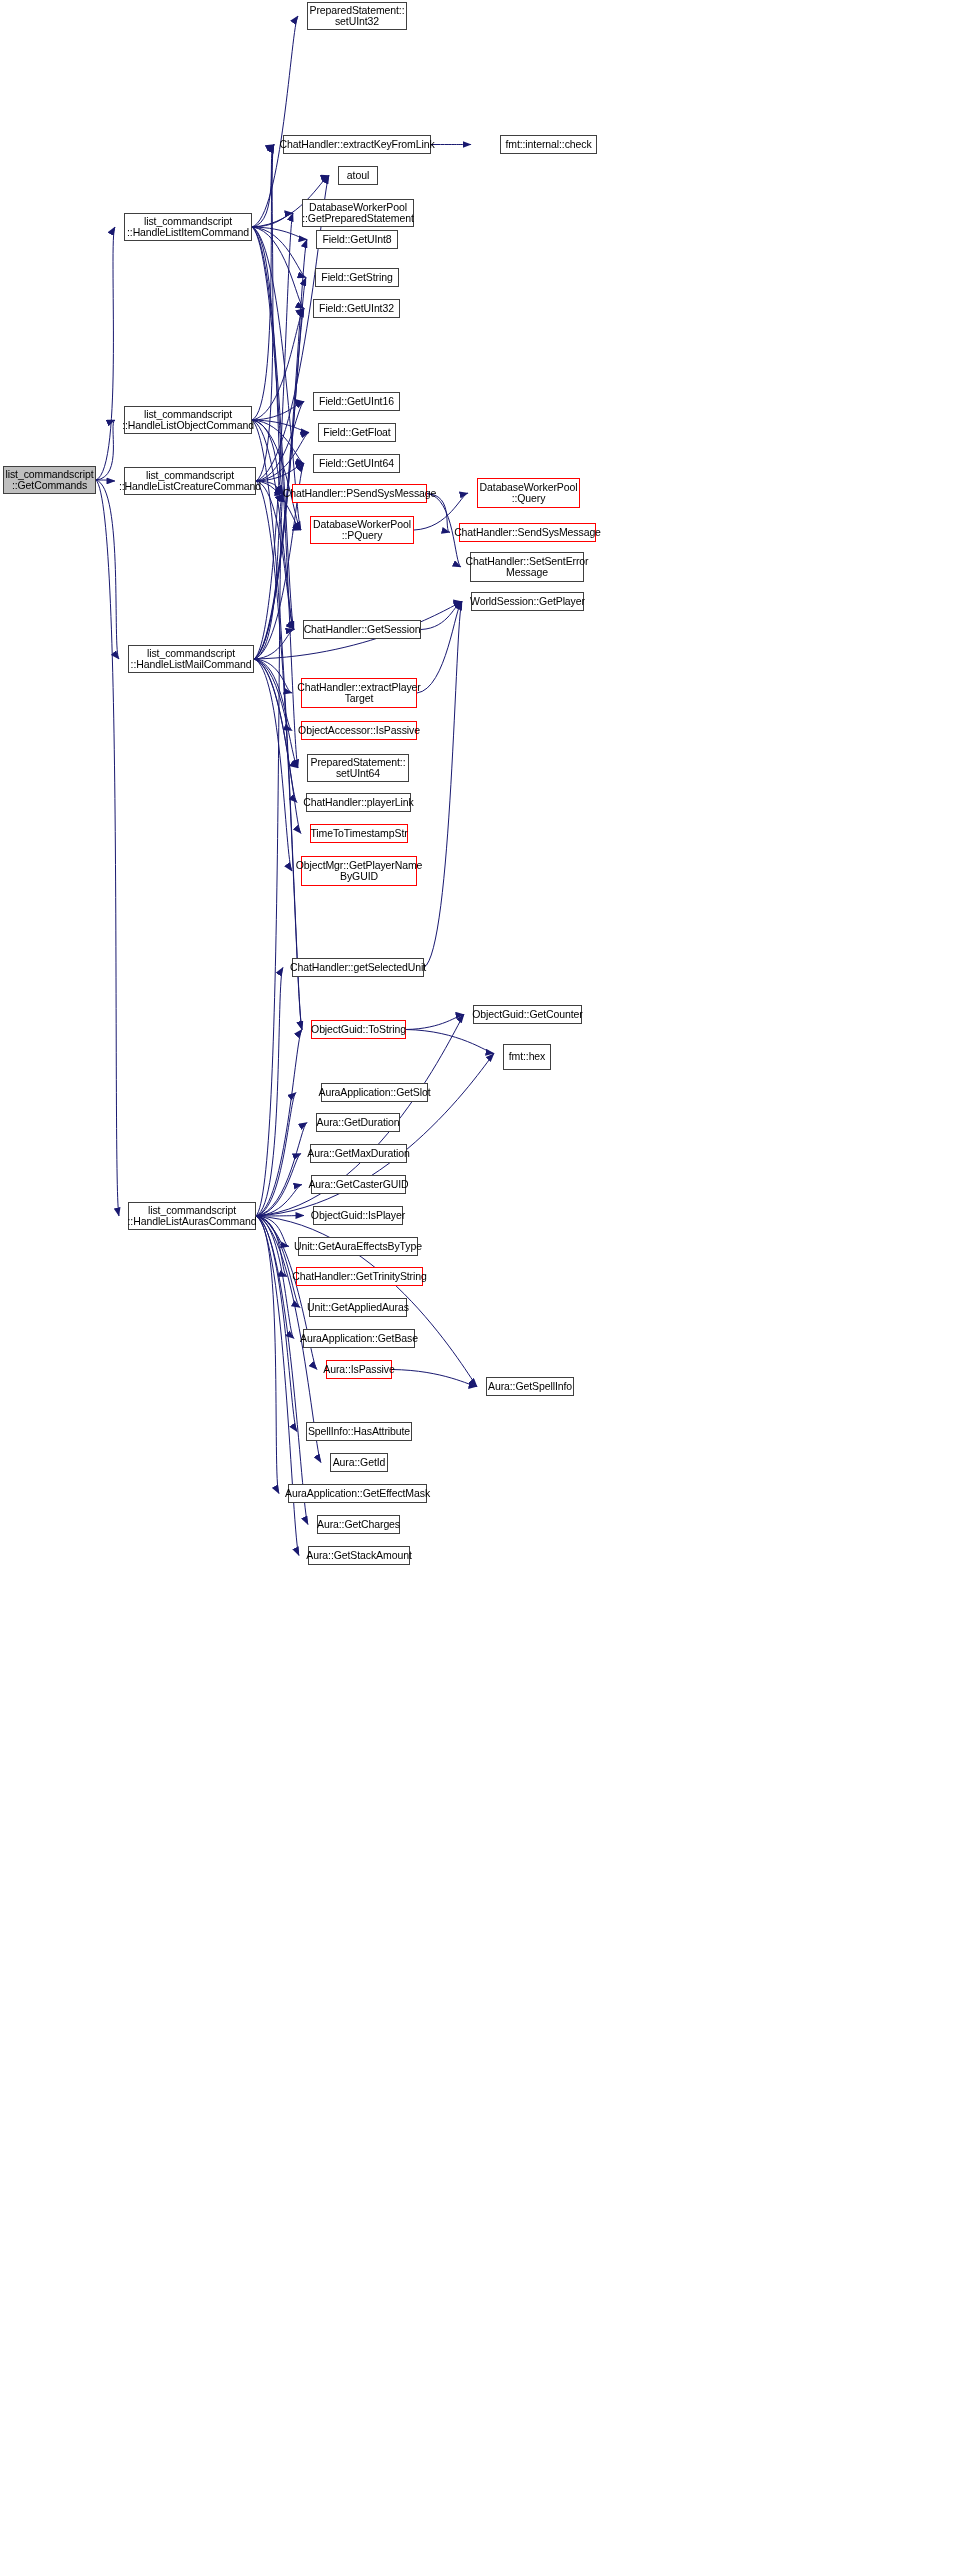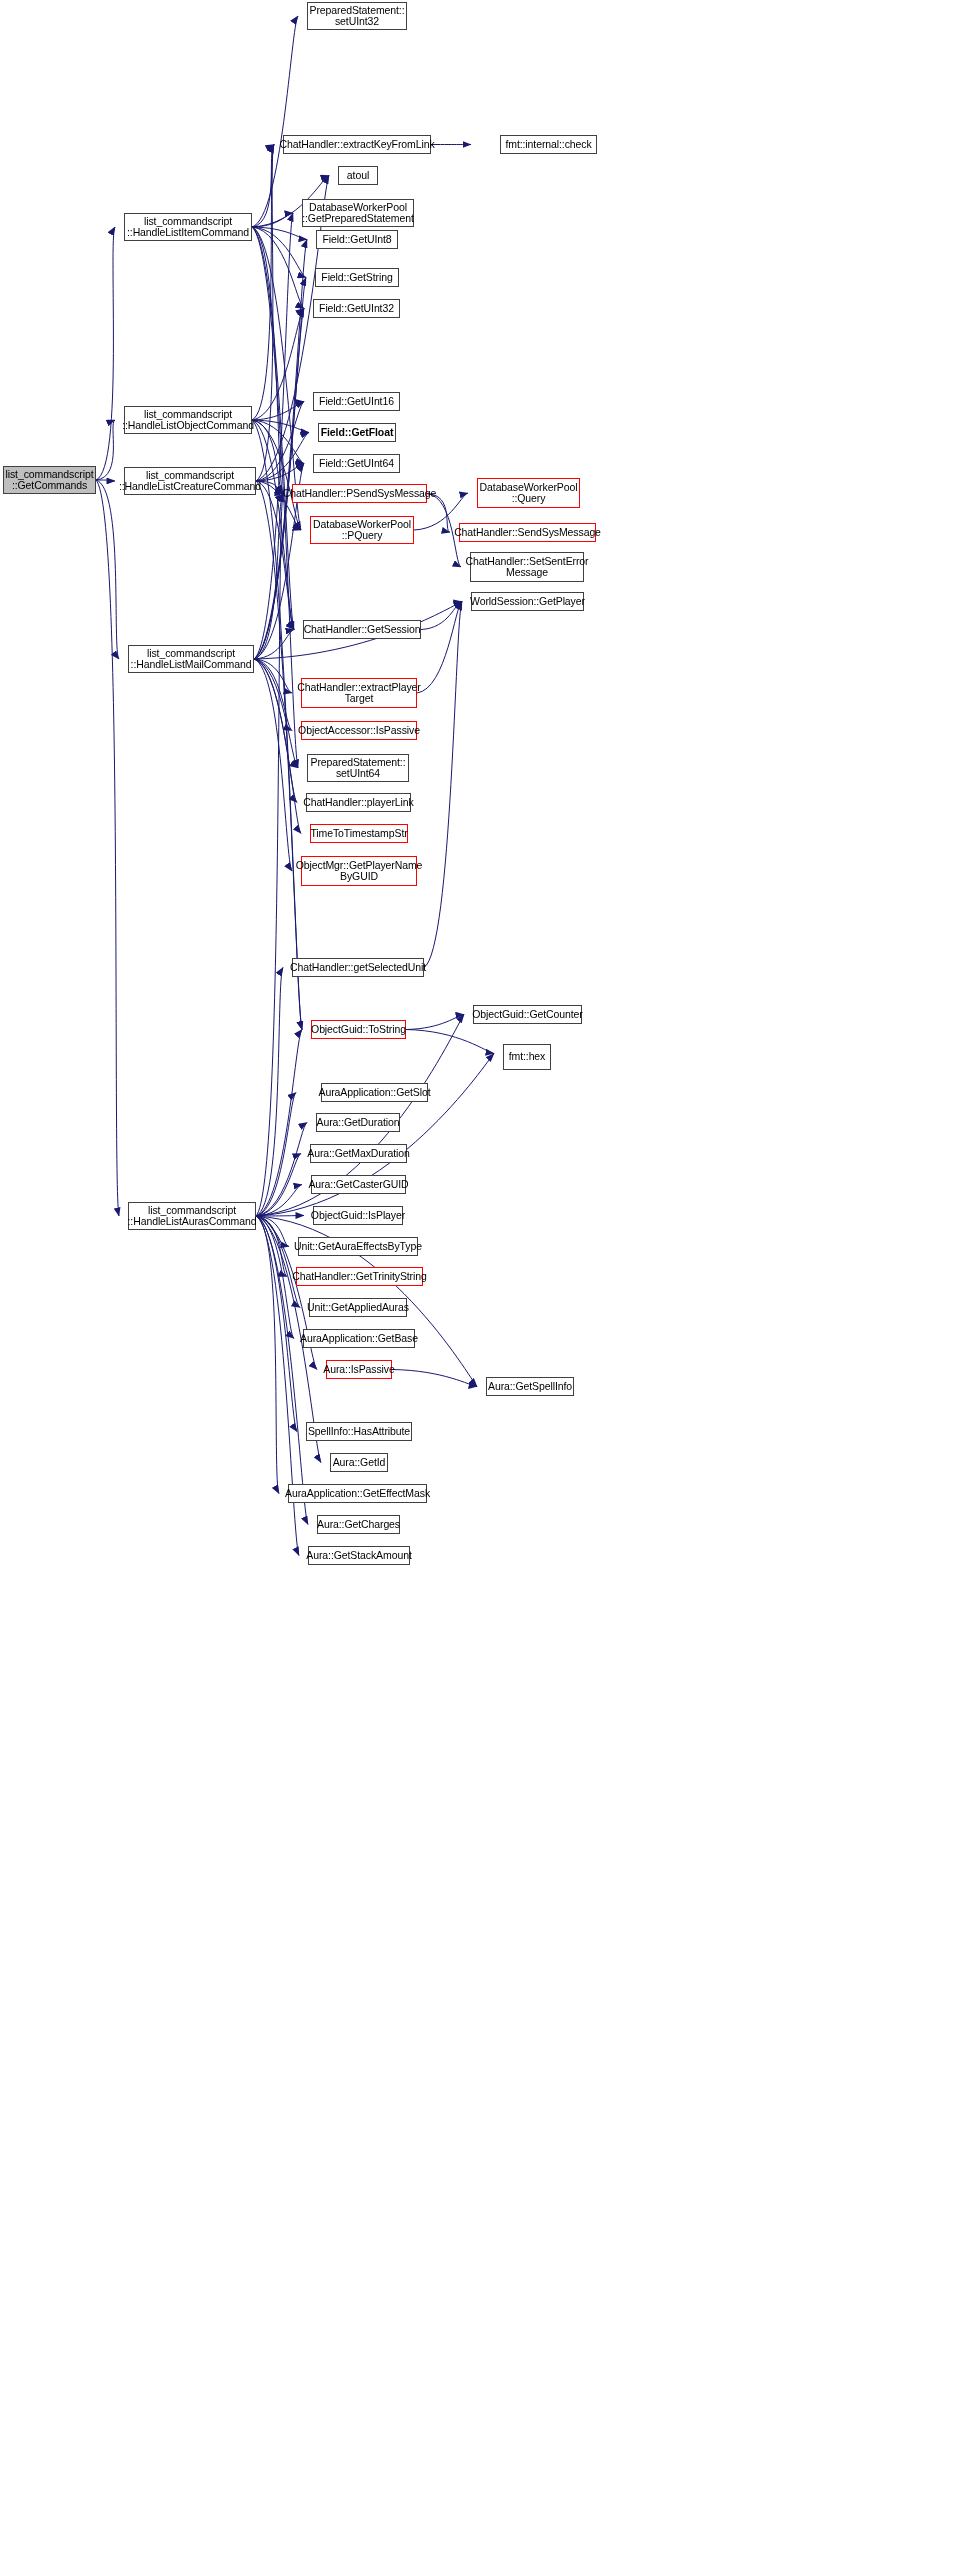--- a/index.html
+++ b/index.html
@@ -137,21 +137,21 @@
       <div class="node" style="left: 307px; top: 2px; width: 100px; height: 28px;">PreparedStatement::
 setUInt32</div>
       <div class="node" style="left: 283px; top: 135px; width: 148px; height: 19px;">ChatHandler::extractKeyFromLink</div>
       <div class="node" style="left: 338px; top: 166px; width: 40px; height: 19px; text-align: right;">atoul</div>
       <div class="node" style="left: 302px; top: 199px; width: 112px; height: 28px;">DatabaseWorkerPool
 ::GetPreparedStatement</div>
       <div class="node" style="left: 316px; top: 230px; width: 82px; height: 19px;">Field::GetUInt8</div>
       <div class="node" style="left: 315px; top: 268px; width: 84px; height: 19px;">Field::GetString</div>
       <div class="node" style="left: 313px; top: 299px; width: 87px; height: 19px;">Field::GetUInt32</div>
       <div class="node" style="left: 313px; top: 392px; width: 87px; height: 19px;">Field::GetUInt16</div>
-      <div class="node" style="left: 318px; top: 423px; width: 78px; height: 19px; font-weight: bold;">Field::GetFloat</div>
+      <div class="node" style="left: 318px; top: 423px; width: 78px; height: 19px;">Field::GetFloat</div>
       <div class="node" style="left: 313px; top: 454px; width: 87px; height: 19px;">Field::GetUInt64</div>
       <div class="node red" style="left: 292px; top: 484px; width: 135px; height: 19px;">ChatHandler::PSendSysMessage</div>
       <div class="node red" style="left: 310px; top: 516px; width: 104px; height: 28px;">DatabaseWorkerPool
 ::PQuery</div>
       <div class="node" style="left: 303px; top: 620px; width: 118px; height: 19px;">ChatHandler::GetSession</div>
       <div class="node red" style="left: 301px; top: 678px; width: 116px; height: 30px;">ChatHandler::extractPlayer
 Target</div>
       <div class="node red" style="left: 301px; top: 721px; width: 116px; height: 19px;">ObjectAccessor::IsPassive</div>
       <div class="node" style="left: 307px; top: 754px; width: 102px; height: 28px;">PreparedStatement::
 setUInt64</div>

